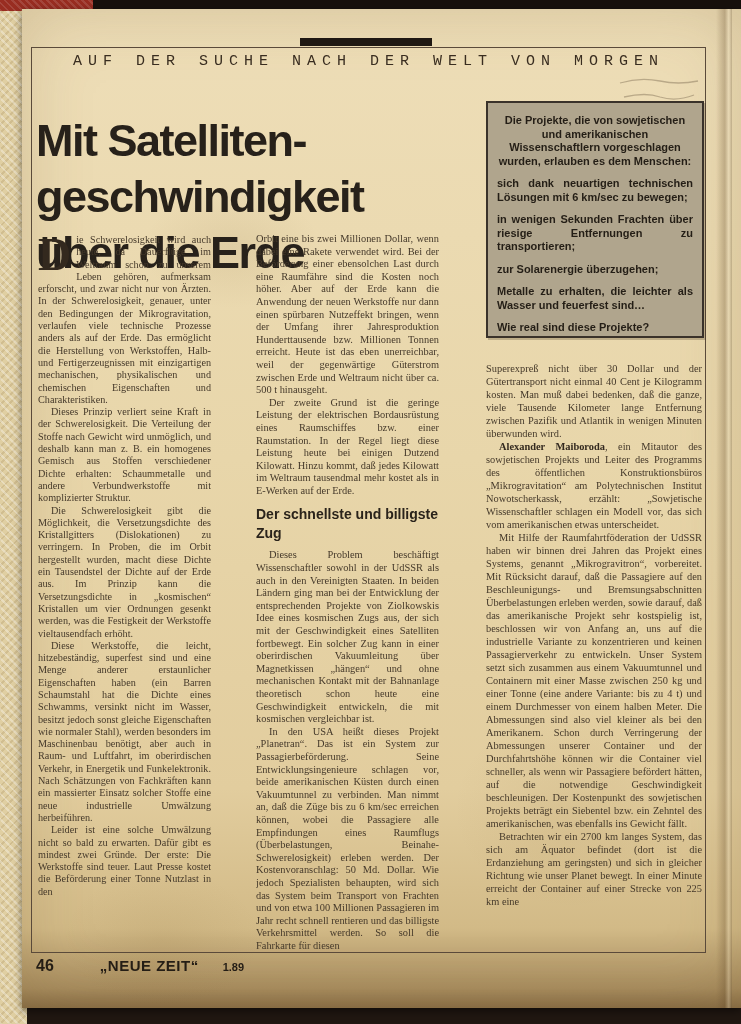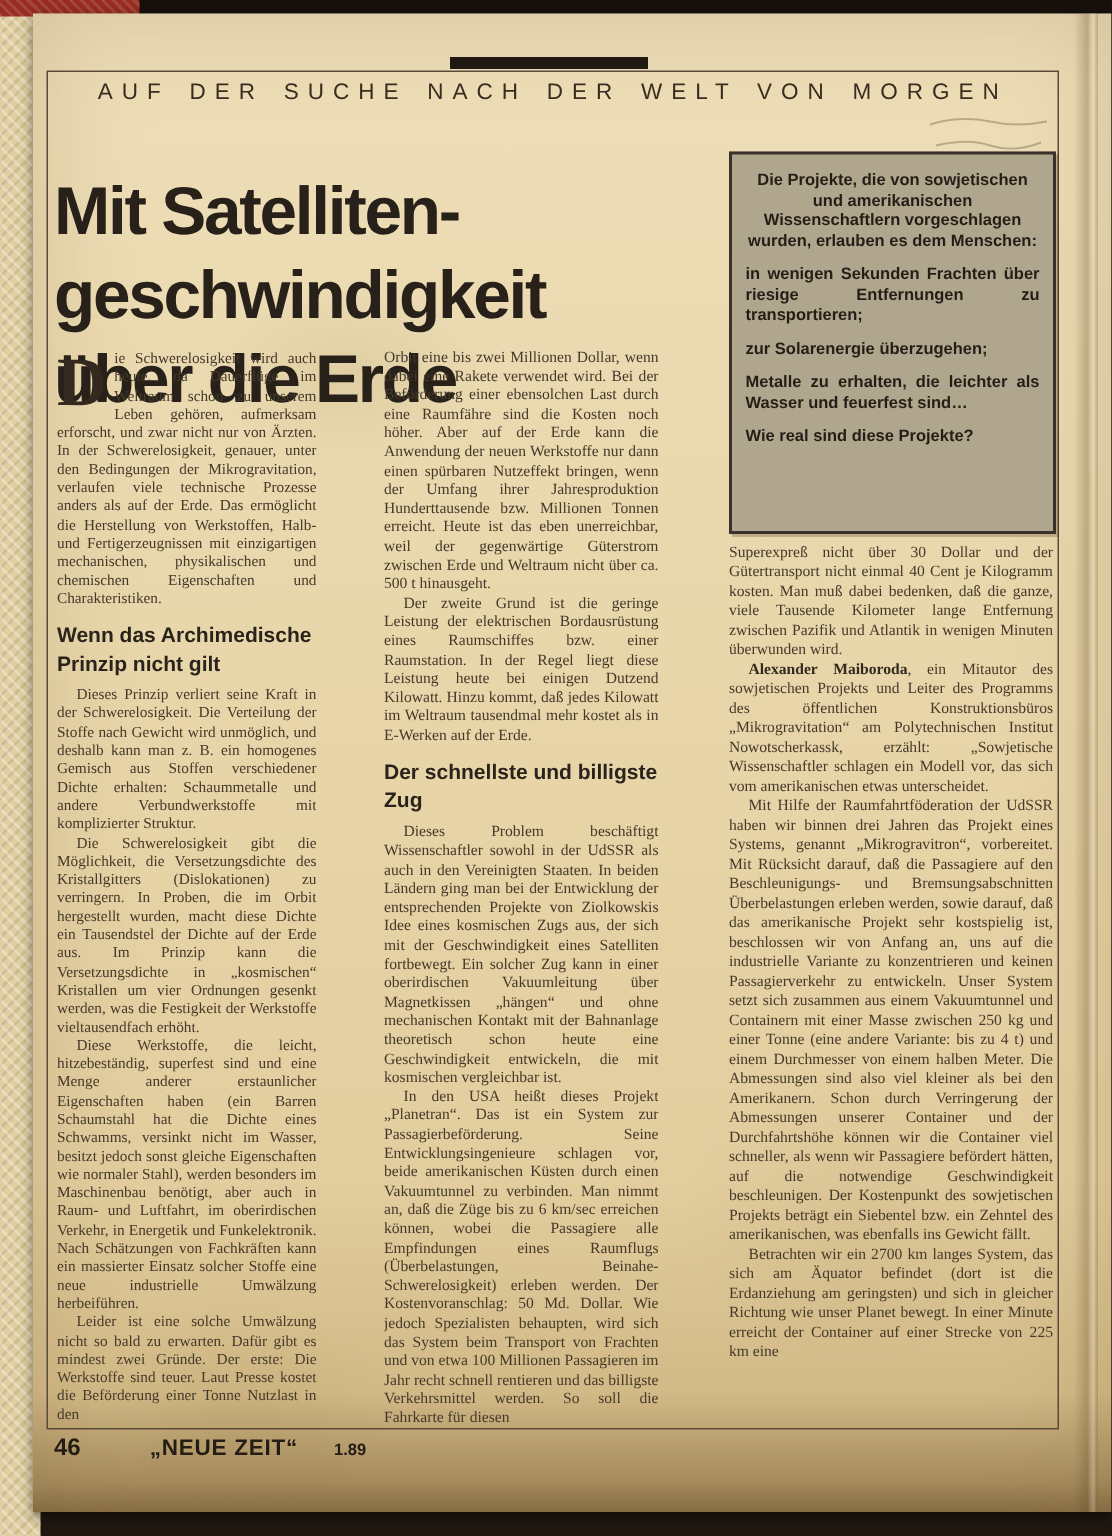--- a/index.html
+++ b/index.html
@@ -29,34 +29,34 @@
     position:absolute;left:694px;top:0;width:16px;height:100%;
     background:linear-gradient(90deg, rgba(100,75,45,0) 0%, rgba(95,70,40,.28) 55%, rgba(255,245,220,.25) 80%, rgba(80,60,35,.25) 100%);
   }
   .frame{
     position:absolute;left:9px;top:38px;width:673px;height:904px;
     border:1px solid #5a4a3a;
   }
   .tab-bar{position:absolute;left:278px;top:29px;width:132px;height:8px;background:#1f1813;}
   .kicker{
     position:absolute;left:9px;top:44px;width:675px;text-align:center;
-    font-family:Liberation Sans, sans-serif;font-size:15px;color:#392d20;
+    font-family:Liberation Mono, monospace;font-size:15px;color:#392d20;
     letter-spacing:6px;word-spacing:3px;white-space:nowrap;
   }
   .title{
     position:absolute;left:14px;top:72px;width:440px;
     font-family:"Liberation Sans",sans-serif;font-weight:700;
     font-size:45px;line-height:56px;letter-spacing:-1.5px;color:#27211a;margin-top:32px;
   }
   .title .tl{display:block;}
   
   .infobox{
     position:absolute;left:464px;top:92px;width:196px;height:222px;
     background:#b0a58d;border:2px solid #3a322a;
-    padding:11px 9px 18px 9px;
+    padding:11px 9px 0 9px;
     font-family:"Liberation Sans",sans-serif;font-weight:700;
     font-size:11px;line-height:13.5px;color:#241e16;
     box-shadow:2px 2px 0 rgba(60,45,25,.25);
   }
   .infobox .intro{margin:0 0 9px;text-align:center;}
   .infobox p.item{margin:0 0 9px;text-align:justify;}
   .infobox .question{margin:1px 0 18px;text-align:left;}
   
   .col{
     position:absolute;text-align:justify;color:#45392a;overflow:hidden;
@@ -115,30 +115,30 @@
     <span class="tl">über die Erde</span>
   </h1>
 
   <svg class="handnote" viewBox="0 0 92 70">
     <path d="M6 8 q20 -6 40 -2 q18 4 38 0 M10 22 q22 -5 36 0 q16 5 34 -2 M8 36 q18 -4 34 1 q15 4 30 -1 M12 50 q16 -4 30 0 q14 4 28 -2 M16 62 q14 -3 26 0" fill="none" stroke="#7d6c52" stroke-width="1.3"></path>
   </svg>
 
   <aside class="infobox">
     <p class="intro">Die Projekte, die von sowjetischen und amerikanischen Wissenschaftlern vorgeschlagen wurden, erlauben es dem Menschen:</p>
     <div id="infobox-items">
+        <p class="item">sich dank neuartigen technischen Lösungen mit 6 km/sec zu bewegen;</p>
         <p class="item">in wenigen Sekunden Frachten über riesige Entfernungen zu transportieren;</p>
         <p class="item">zur Solarenergie überzugehen;</p>
         <p class="item">Metalle zu erhalten, die leichter als Wasser und feuerfest sind…</p>
       </div>
     <p class="question">Wie real sind diese Projekte?</p>
   </aside>
 
   <div class="col col1">
       <p class="para noindent"><span class="dropcap">D</span>ie Schwerelosigkeit wird auch heute, da Dauerflüge im Weltraum schon zu unserem Leben gehören, aufmerksam erforscht, und zwar nicht nur von Ärzten. In der Schwerelosigkeit, genauer, unter den Bedingungen der Mikrogravitation, verlaufen viele technische Prozesse anders als auf der Erde. Das ermöglicht die Herstellung von Werkstoffen, Halb- und Fertigerzeugnissen mit einzigartigen mechanischen, physikalischen und chemischen Eigenschaften und Charakteristiken.</p>
-      <h3 class="subhead">Wenn das Archimedische Prinzip nicht gilt</h3>
       <p class="para">Dieses Prinzip verliert seine Kraft in der Schwerelosigkeit. Die Verteilung der Stoffe nach Gewicht wird unmöglich, und deshalb kann man z. B. ein homogenes Gemisch aus Stoffen verschiedener Dichte erhalten: Schaummetalle und andere Verbundwerkstoffe mit komplizierter Struktur.</p>
       <p class="para">Die Schwerelosigkeit gibt die Möglichkeit, die Versetzungsdichte des Kristallgitters (Dislokationen) zu verringern. In Proben, die im Orbit hergestellt wurden, macht diese Dichte ein Tausendstel der Dichte auf der Erde aus. Im Prinzip kann die Versetzungsdichte in „kosmischen“ Kristallen um vier Ordnungen gesenkt werden, was die Festigkeit der Werkstoffe vieltausendfach erhöht.</p>
       <p class="para">Diese Werkstoffe, die leicht, hitzebeständig, superfest sind und eine Menge anderer erstaunlicher Eigenschaften haben (ein Barren Schaumstahl hat die Dichte eines Schwamms, versinkt nicht im Wasser, besitzt jedoch sonst gleiche Eigenschaften wie normaler Stahl), werden besonders im Maschinenbau benötigt, aber auch in Raum- und Luftfahrt, im oberirdischen Verkehr, in Energetik und Funkelektronik. Nach Schätzungen von Fachkräften kann ein massierter Einsatz solcher Stoffe eine neue industrielle Umwälzung herbeiführen.</p>
       <p class="para">Leider ist eine solche Umwälzung nicht so bald zu erwarten. Dafür gibt es mindest zwei Gründe. Der erste: Die Werkstoffe sind teuer. Laut Presse kostet die Beförderung einer Tonne Nutzlast in den</p>
     </div>
   <div class="col col2">
       <p class="para noindent">Orbit eine bis zwei Millionen Dollar, wenn dabei eine Rakete verwendet wird. Bei der Beförderung einer ebensolchen Last durch eine Raumfähre sind die Kosten noch höher. Aber auf der Erde kann die Anwendung der neuen Werkstoffe nur dann einen spürbaren Nutzeffekt bringen, wenn der Umfang ihrer Jahresproduktion Hunderttausende bzw. Millionen Tonnen erreicht. Heute ist das eben unerreichbar, weil der gegenwärtige Güterstrom zwischen Erde und Weltraum nicht über ca. 500 t hinausgeht.</p>
       <p class="para">Der zweite Grund ist die geringe Leistung der elektrischen Bordausrüstung eines Raumschiffes bzw. einer Raumstation. In der Regel liegt diese Leistung heute bei einigen Dutzend Kilowatt. Hinzu kommt, daß jedes Kilowatt im Weltraum tausendmal mehr kostet als in E-Werken auf der Erde.</p>
       <h3 class="subhead">Der schnellste und billigste Zug</h3>
       <p class="para">Dieses Problem beschäftigt Wissenschaftler sowohl in der UdSSR als auch in den Vereinigten Staaten. In beiden Ländern ging man bei der Entwicklung der entsprechenden Projekte von Ziolkowskis Idee eines kosmischen Zugs aus, der sich mit der Geschwindigkeit eines Satelliten fortbewegt. Ein solcher Zug kann in einer oberirdischen Vakuumleitung über Magnetkissen „hängen“ und ohne mechanischen Kontakt mit der Bahnanlage theoretisch schon heute eine Geschwindigkeit entwickeln, die mit kosmischen vergleichbar ist.</p>

